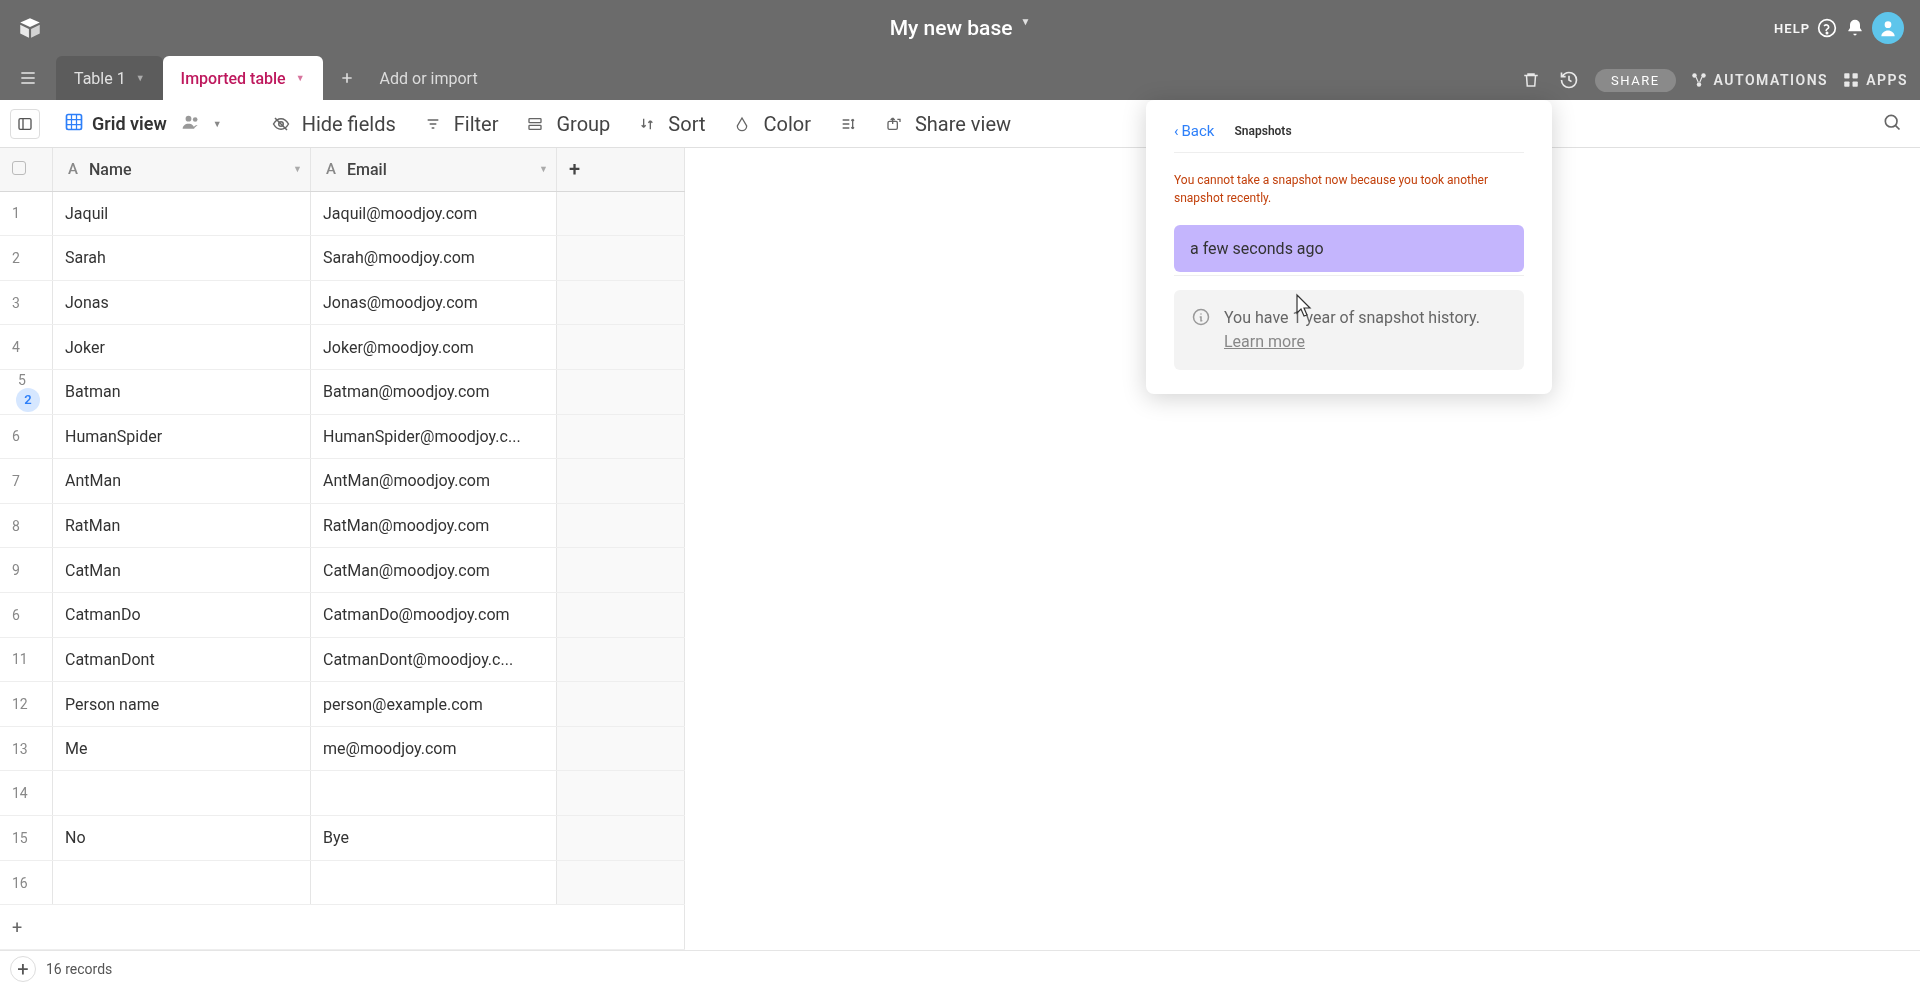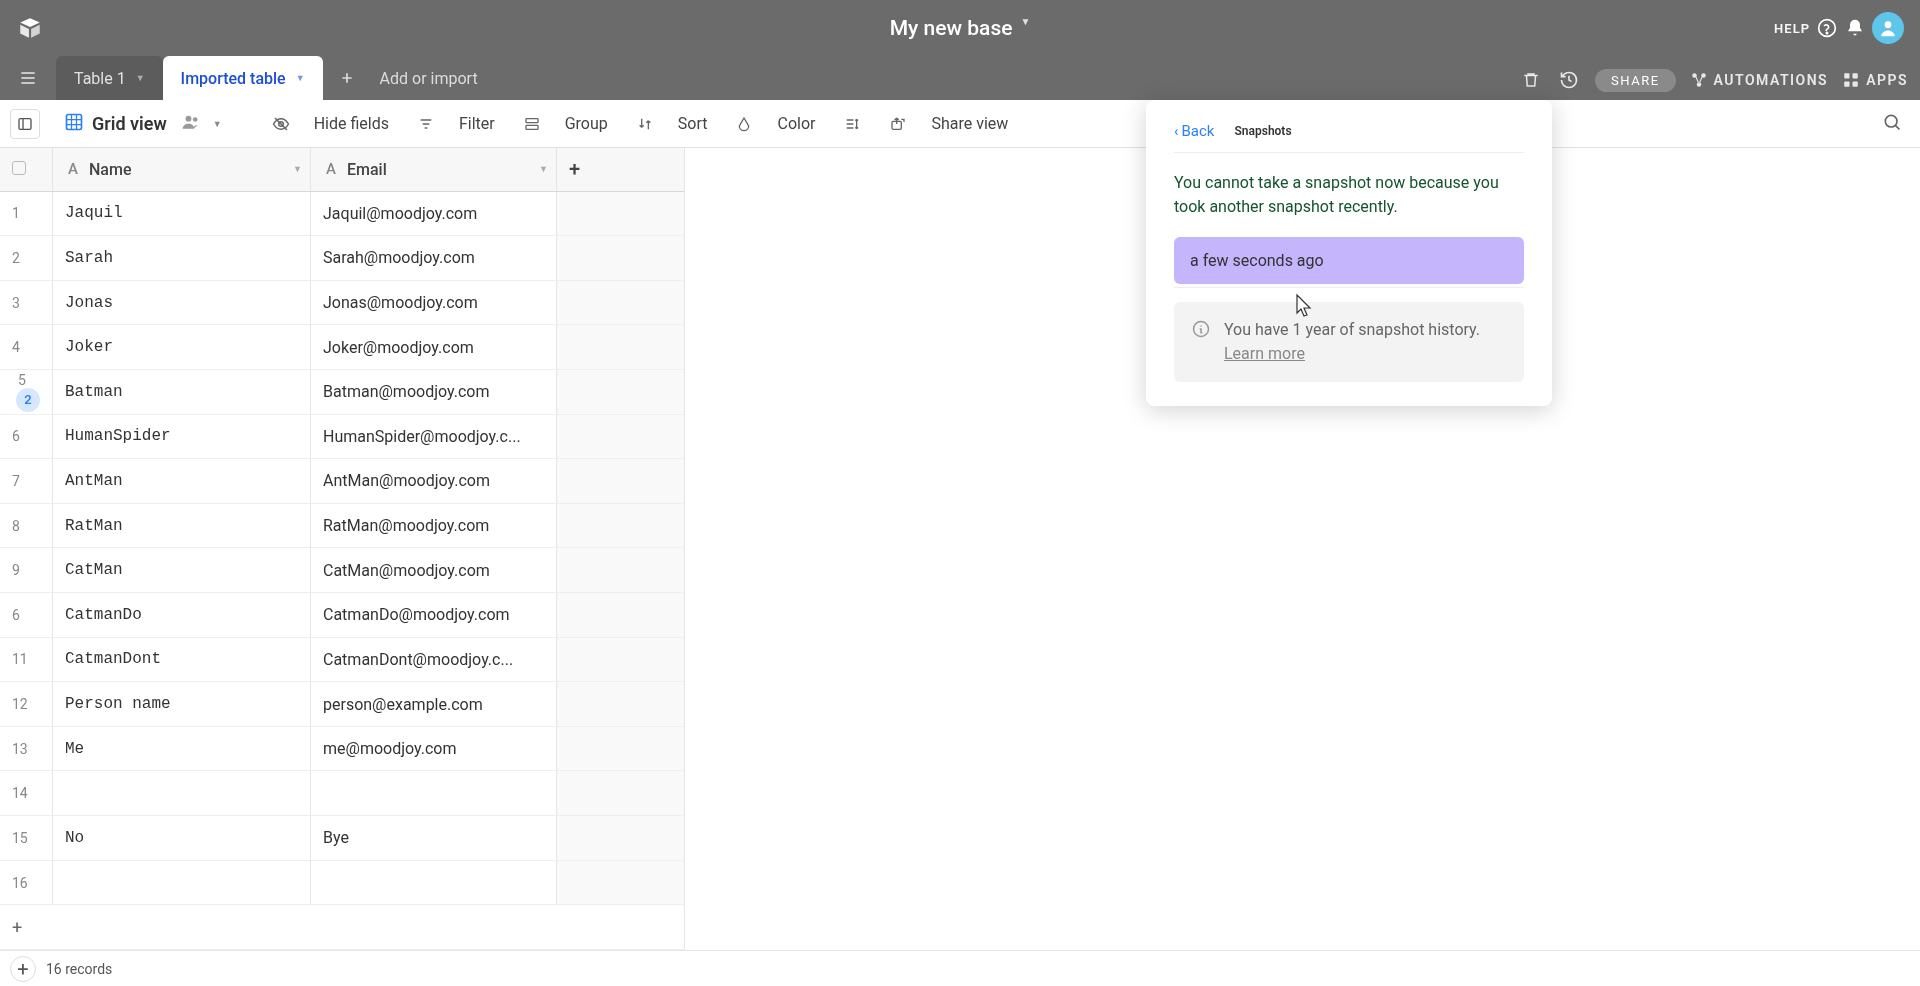--- a/index.html
+++ b/index.html
@@ -10,64 +10,64 @@
 .base-name .caret { font-size:10px; opacity:.8; }
 .top-right { margin-left:auto; display:flex; align-items:center; gap:6px; font-size:14px; }
 .help-lbl { letter-spacing:1px; font-size:13px; font-weight:600; opacity:.95; }
 .top-icon { width:22px; height:22px; display:flex; align-items:center; justify-content:center; cursor:pointer; }
 .avatar { width:32px; height:32px; border-radius:50%; background:#5ec5eb; display:flex; align-items:center; justify-content:center; }
 .avatar svg { fill:#fff; }
 .tab-bar { height:44px; background:#6b6b6b; display:flex; align-items:flex-end; padding:0 12px; }
 .hamburger { width:32px; height:32px; display:flex; align-items:center; justify-content:center; margin-right:12px; cursor:pointer; margin-bottom:6px; }
 .tab { height:44px; padding:0 18px; display:flex; align-items:center; gap:10px; font-size:16px; color:#e0e0e0; cursor:pointer; border-radius:6px 6px 0 0; }
 .tab.inactive { background:#5c5c5c; }
-.tab.active { background:#fff; color:#1d4ed8; font-weight:500; }
+.tab.active { background:#fff; color:#be185d; font-weight:500; }
 .tab .caret { font-size:9px; opacity:.6; }
 .add-tab { display:flex; align-items:center; gap:25px; padding:0 16px; height:44px; color:#dcdcdc; font-size:16px; cursor:pointer; }
 .tab-bar-right { margin-left:auto; display:flex; align-items:center; gap:14px; margin-bottom:8px; }
 .tb-icon { width:24px; height:24px; display:flex; align-items:center; justify-content:center; cursor:pointer; color:#e8e8e8; }
 .share-btn { background:#8a8a8a; color:#fff; padding:4px 16px; border-radius:999px; font-size:13px; letter-spacing:1.5px; font-weight:400; cursor:pointer; }
 .tb-link { display:flex; align-items:center; gap:6px; color:#e8e8e8; font-size:14px; letter-spacing:1.5px; font-weight:600; cursor:pointer; }
 .toolbar { height:48px; border-bottom:1px solid #e0e0e0; display:flex; align-items:center; padding:0 10px; gap:4px; background:#fff; }
 .sidebar-toggle { width:30px; height:30px; border:1px solid #ddd; border-radius:4px; display:flex; align-items:center; justify-content:center; cursor:pointer; margin-right:12px; }
 .view-name { display:flex; align-items:center; gap:8px; font-size:18px; font-weight:600; color:#333; padding:0 8px; }
 .grid-icon { color:#2d7ff9; }
 .people-icon { color:#888; margin-left:6px; }
 .view-caret { font-size:9px; color:#888; margin-left:4px; }
 .tb-sep { width:22px; }
-.tb-item { display:flex; align-items:center; gap:24px; padding:6px 12px; font-size:16px; color:#444; cursor:pointer; border-radius:4px; }
+.tb-item { display:flex; align-items:center; gap:12px; padding:6px 12px; font-size:20px; color:#444; cursor:pointer; border-radius:4px; }
 .tb-item .ico { color:#666; width:18px; height:18px; display:flex; align-items:center; justify-content:center; }
 .search-icon { margin-left:auto; cursor:pointer; color:#666; margin-right:8px; }
 .grid-wrap { display:flex; height:calc(986px - 56px - 44px - 48px - 36px); }
 .grid { border-collapse:collapse; font-size:16px; color:#333; }
 .grid th, .grid td { border-right:1px solid #e5e5e5; border-bottom:1px solid #eee; height:43px; text-align:left; padding:0 12px; background:#fff; }
 .grid thead th { background:#f7f7f7; font-weight:500; color:#444; border-bottom:1px solid #d8d8d8; position:relative; }
 .col-rownum { width:44px; text-align:center; color:#888; font-size:14px; padding:0; }
 .col-rownum-th { width:44px; text-align:center; padding:0; }
-.col-name { width:258px;font-family:Liberation Mono, monospace; }
+.col-name { width:258px; }
 .col-name-th { width:258px; }
 .col-email { width:246px; }
 .col-email-th { width:246px; }
 .col-add { width:128px; text-align:center; color:#666; cursor:pointer; font-size:20px; }
 .th-inner { display:flex; align-items:center; gap:8px; }
 .th-caret { position:absolute; right:8px; top:50%; transform:translateY(-50%); font-size:9px; color:#aaa; }
 .field-icon { color:#888; font-size:15px; width:16px; display:flex; justify-content:center; }
 .row5-badge { display:inline-flex; width:24px; height:24px; border-radius:50%; background:#d6e7ff; color:#2d7ff9; font-size:13px; font-weight:600; align-items:center; justify-content:center; margin-left:4px; }
 .add-row-cell { text-align:left; padding-left:14px; color:#666; cursor:pointer; font-size:18px; }
 .footer { height:36px; border-top:1px solid #e5e5e5; display:flex; align-items:center; background:#fff; font-size:14px; color:#555; }
 .footer-add { width:44px; display:flex; align-items:center; justify-content:center; font-size:20px; color:#555; cursor:pointer; border:1px solid #ddd; border-radius:50%; width:26px; height:26px; margin:0 10px; }
 .truncate { white-space:nowrap; overflow:hidden; text-overflow:ellipsis; max-width:230px; }
 
 .popover { position:absolute; top:100px; left:1146px; width:406px; background:#fff; border-radius:8px; box-shadow:0 4px 24px rgba(0,0,0,.18); padding:22px 0 24px; }
 .popover-inner { padding:0 28px; }
 .pop-head { display:flex; align-items:center; gap:20px; margin-bottom:12px; }
 .back-link { color:#2d7ff9; font-size:15px; cursor:pointer; display:flex; align-items:center; gap:3px; }
 .pop-title { font-size:12px; font-weight:600; color:#333; }
 .pop-hr { height:1px; background:#eee; margin:0 28px 18px; }
-.pop-msg { color:#14532d; font-size:16px; line-height:1.5; margin:0 28px 18px; }
+.pop-msg { color:#c2410c; font-size:12px; line-height:1.5; margin:0 28px 18px; }
 .snapshot-item { margin:0 28px 8px; padding:14px 16px; border-radius:6px; font-size:16px; color:#333; cursor:pointer; background:#c4b5fd; position:relative; }
 .snapshot-item .divider { position:absolute; left:0; right:0; bottom:-4px; height:1px; background:#eee; }
 .info-box { margin:18px 28px 0; background:#f3f3f3; border-radius:6px; padding:16px 18px; display:flex; gap:14px; font-size:16px; color:#666; line-height:1.5; }
 .info-icon { color:#999; flex-shrink:0; margin-top:2px; }
 .info-link { color:#888; text-decoration:underline; cursor:pointer; }
 .cursor { position:absolute; top:293px; left:1293px; pointer-events:none; }
 .checkbox { width:14px; height:14px; border:1.5px solid #bbb; border-radius:3px; display:inline-block; }
 </style>
 </head>
 <body>

